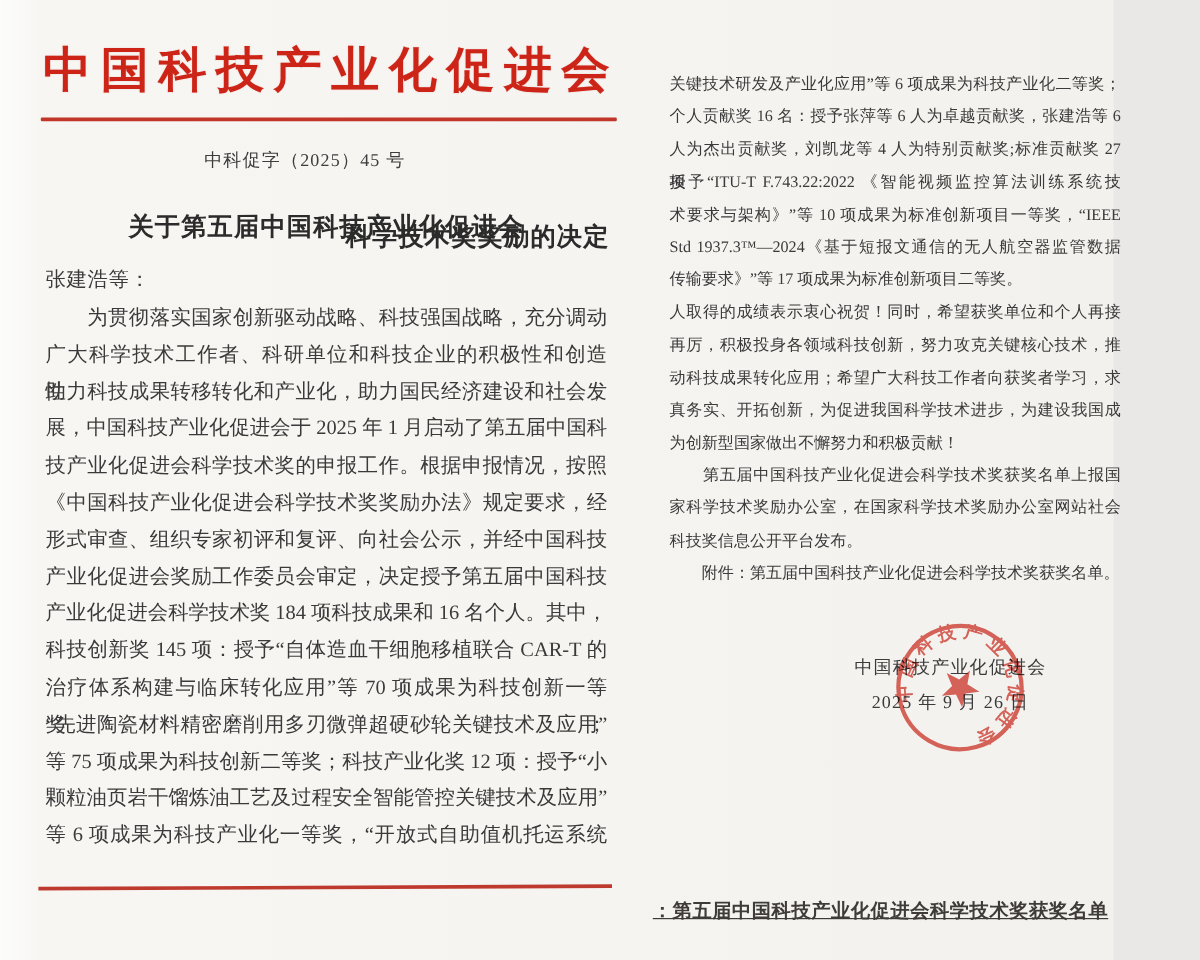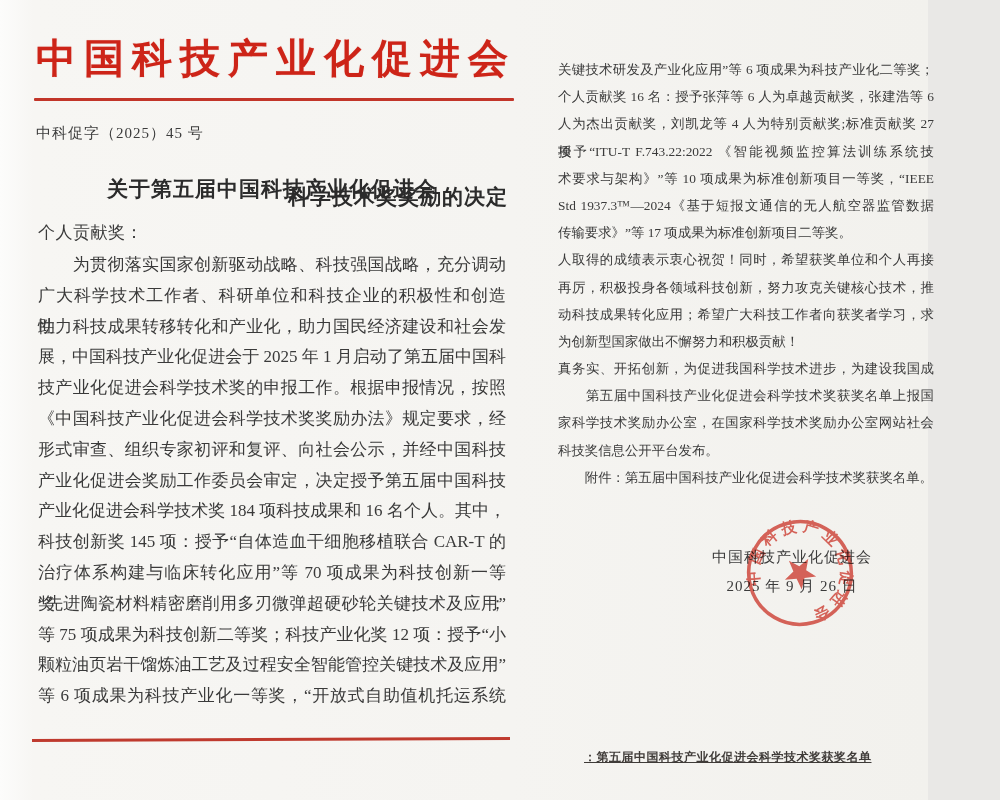--- a/index.html
+++ b/index.html
@@ -19,21 +19,21 @@
     text-align:justify;text-align-last:justify;
     line-height:50px;white-space:normal;
     text-shadow:0 0 1px rgba(205,36,24,.35);
   }
   .header-rule{
     position:absolute;left:34px;top:98px;width:480px;height:3px;
     background:#c23529;border-radius:1px;
   }
   .doc-number{
     position:absolute;left:36px;top:124px;width:436px;
-    text-align:left;font-size:15px;color:#3c3c3c;letter-spacing:1px;
+    text-align:center;font-size:15px;color:#3c3c3c;letter-spacing:1px;
   }
   .doc-title{
     position:absolute;left:36px;width:472px;text-align:center;
     font-weight:bold;color:#2b2b2b;font-size:21px;letter-spacing:1px;
   }
   .doc-title.t1{top:163px;margin-top:12px;}
   .doc-title.t2{top:183px;text-align:right;}
   .greeting{
     position:absolute;left:38px;top:221px;
     font-size:17px;color:#3a3a3a;letter-spacing:.5px;
@@ -65,37 +65,36 @@
     position:absolute;left:742px;top:515px;width:116px;height:116px;
     opacity:.82;mix-blend-mode:multiply;
   }
   
   .footer-rule{
     position:absolute;left:32px;top:738px;width:478px;height:2.5px;
     background:#bf3a2e;transform:rotate(-.25deg);
   }
   .attachment-link{
     position:absolute;left:544px;top:749px;
-    font-size:12px;color:#3f3b38;letter-spacing:.5px;
+    font-size:16px;color:#3f3b38;letter-spacing:.5px;
     text-decoration:underline;cursor:pointer;
     font-weight:bold;
-    margin-left:40px;
   }
 </style>
 </head>
 <body>
 
 <div class="stage">
 
   <div class="org-header">中国科技产业化促进会</div>
   <div class="header-rule"></div>
   <div class="doc-number">中科促字（2025）45 号</div>
   <div class="doc-title t1">关于第五届中国科技产业化促进会</div>
   <div class="doc-title t2">科学技术奖奖励的决定</div>
-  <div class="greeting">个人贡献奖：</div>
+  <div class="greeting">张建浩等：</div>
 
   <div class="body-left">
     <div class="line">　　为贯彻落实国家创新驱动战略、科技强国战略，充分调动</div>
     <div class="line">广大科学技术工作者、科研单位和科技企业的积极性和创造性，</div>
     <div class="line">助力科技成果转移转化和产业化，助力国民经济建设和社会发</div>
     <div class="line">展，中国科技产业化促进会于 2025 年 1 月启动了第五届中国科</div>
     <div class="line">技产业化促进会科学技术奖的申报工作。根据申报情况，按照</div>
     <div class="line">《中国科技产业化促进会科学技术奖奖励办法》规定要求，经</div>
     <div class="line">形式审查、组织专家初评和复评、向社会公示，并经中国科技</div>
     <div class="line">产业化促进会奖励工作委员会审定，决定授予第五届中国科技</div>
@@ -112,22 +111,22 @@
     <div class="line">关键技术研发及产业化应用”等 6 项成果为科技产业化二等奖；</div>
     <div class="line">个人贡献奖 16 名：授予张萍等 6 人为卓越贡献奖，张建浩等 6</div>
     <div class="line">人为杰出贡献奖，刘凯龙等 4 人为特别贡献奖;标准贡献奖 27 项：</div>
     <div class="line">授予“ITU-T F.743.22:2022 《智能视频监控算法训练系统技</div>
     <div class="line">术要求与架构》”等 10 项成果为标准创新项目一等奖，“IEEE</div>
     <div class="line">Std 1937.3™—2024《基于短报文通信的无人航空器监管数据</div>
     <div class="line end">传输要求》”等 17 项成果为标准创新项目二等奖。</div>
     <div class="line">人取得的成绩表示衷心祝贺！同时，希望获奖单位和个人再接</div>
     <div class="line">再厉，积极投身各领域科技创新，努力攻克关键核心技术，推</div>
     <div class="line">动科技成果转化应用；希望广大科技工作者向获奖者学习，求</div>
+    <div class="line">真务实、开拓创新，为促进我国科学技术进步，为建设我国成</div>
     <div class="line end">为创新型国家做出不懈努力和积极贡献！</div>
-    <div class="line">真务实、开拓创新，为促进我国科学技术进步，为建设我国成</div>
     <div class="line">　　第五届中国科技产业化促进会科学技术奖获奖名单上报国</div>
     <div class="line">家科学技术奖励办公室，在国家科学技术奖励办公室网站社会</div>
     <div class="line end">科技奖信息公开平台发布。</div>
     <div class="line end">　　附件：第五届中国科技产业化促进会科学技术奖获奖名单。</div>
   </div>
 
   <div class="signature">
     <div>中国科技产业化促进会</div>
     <div>2025 年 9 月 26 日</div>
   </div>

